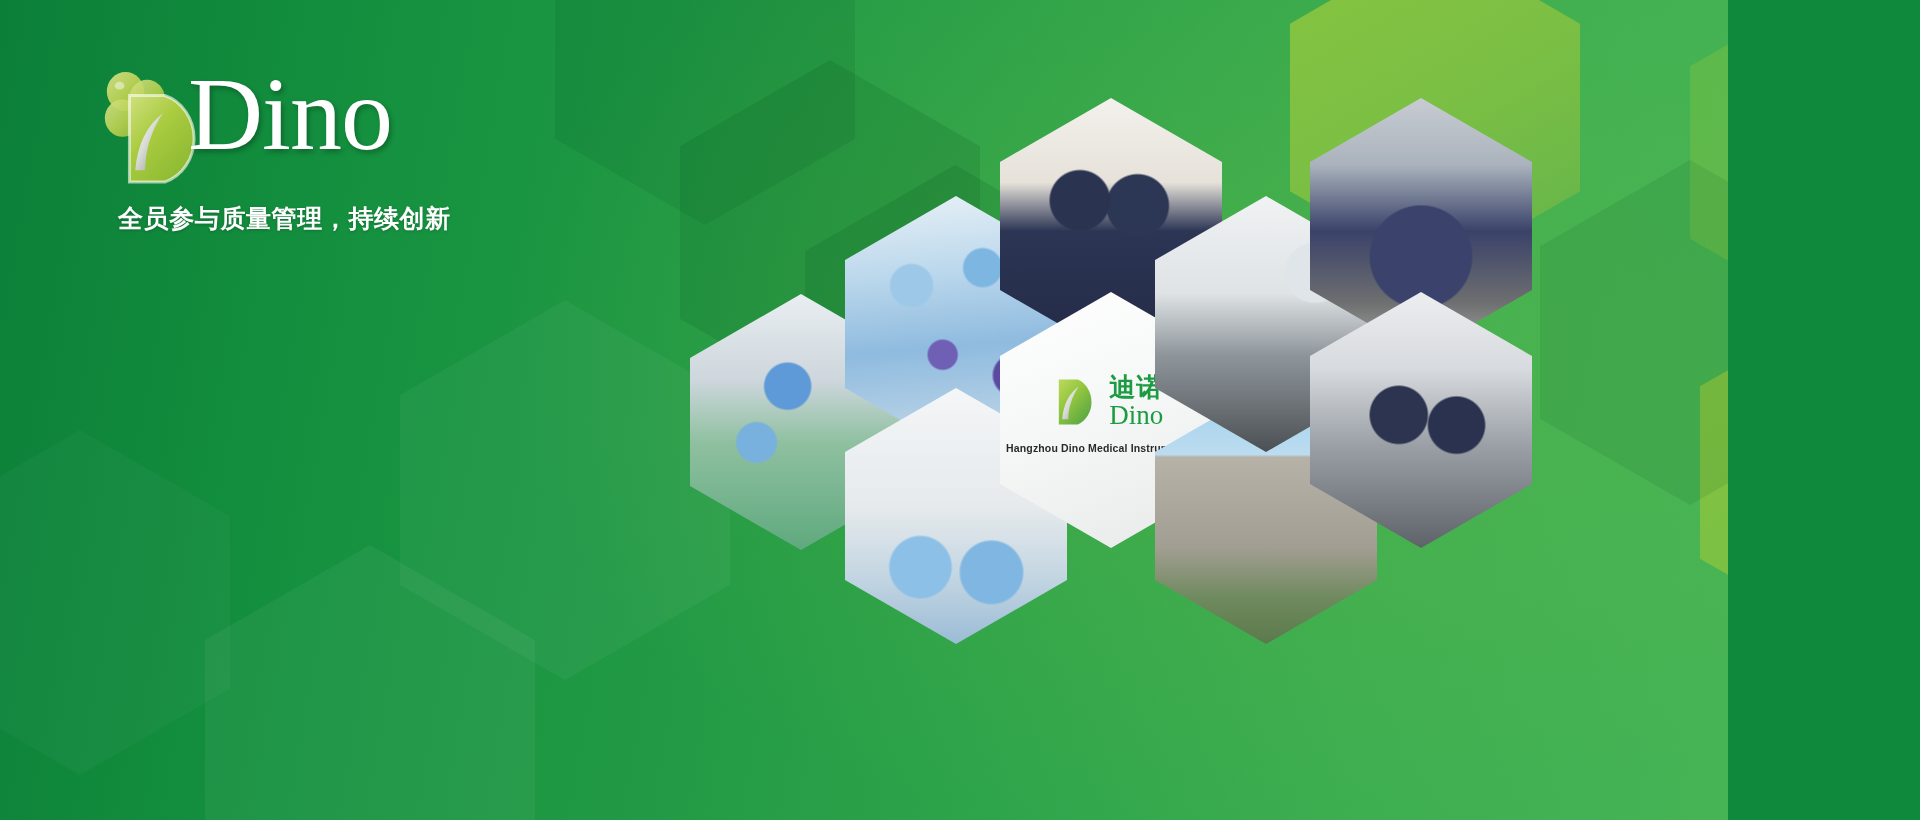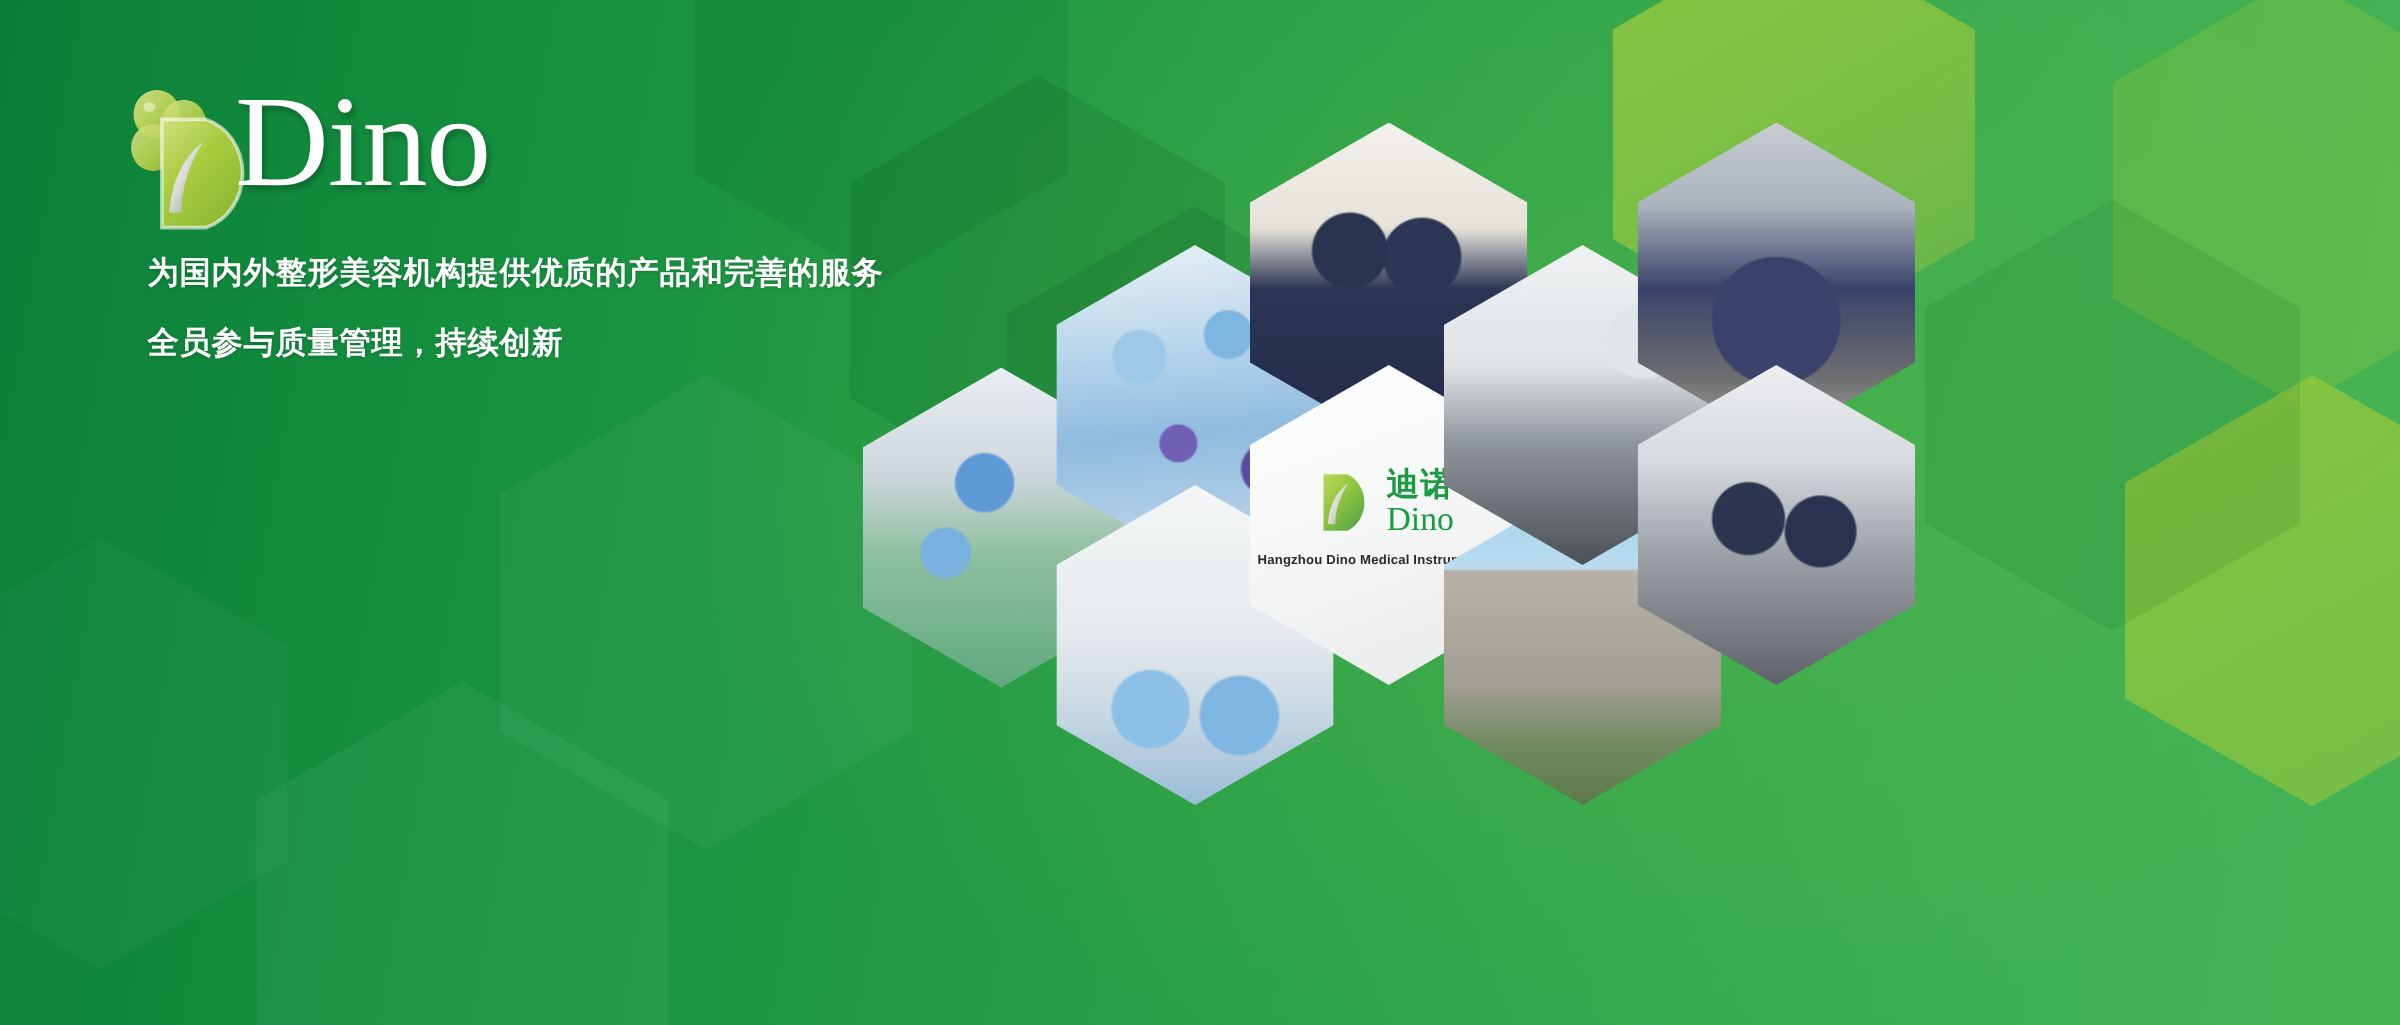--- a/index.html
+++ b/index.html
@@ -5,21 +5,21 @@
   * { margin:0; padding:0; box-sizing:border-box; }
   html,body { width:1920px; height:820px; overflow:hidden; }
   body {
     font-family:"Liberation Sans","DejaVu Sans",sans-serif;
     background:#0f8a3c;
   }
 
   
   .banner{
     position:relative;
-    width:1920px; height:820px;
+    width:1728px; height:820px;
     overflow:hidden;
     background:
       radial-gradient(ellipse 1100px 760px at 1250px 340px, rgba(118,190,70,.30) 0%, rgba(118,190,70,0) 68%),
       linear-gradient(100deg,
         #0b7f38 0%,
         #15913f 22%,
         #229a45 42%,
         #2fa54b 62%,
         #3cae51 80%,
         #46b455 100%);
@@ -222,21 +222,20 @@
 
           <path d="M34 30 L70 30 A42 46 0 0 1 70 118 L34 118 Z" fill="none" stroke="#ffffff" stroke-opacity=".6" stroke-width="3"></path>
 
           <path d="M40 106 C42 80 52 60 68 48 C56 66 50 86 50 106 Z" fill="url(#curl)"></path>
         </svg>
       </div>
       <div class="logo-word">Dino</div>
     </div>
 
     <div class="slogans">
-      <div class="slogan">为国内外整形美容机构提供优质的产品和完善的服务</div>
       <div class="slogan">全员参与质量管理，持续创新</div>
     </div>
   </div>
 
   <div class="collage">
 
     <div class="hexcell" style="left:0px; top:206px; width:222px; height:256px;">
       <div class="photo ph-workshop"></div>
     </div>
 

